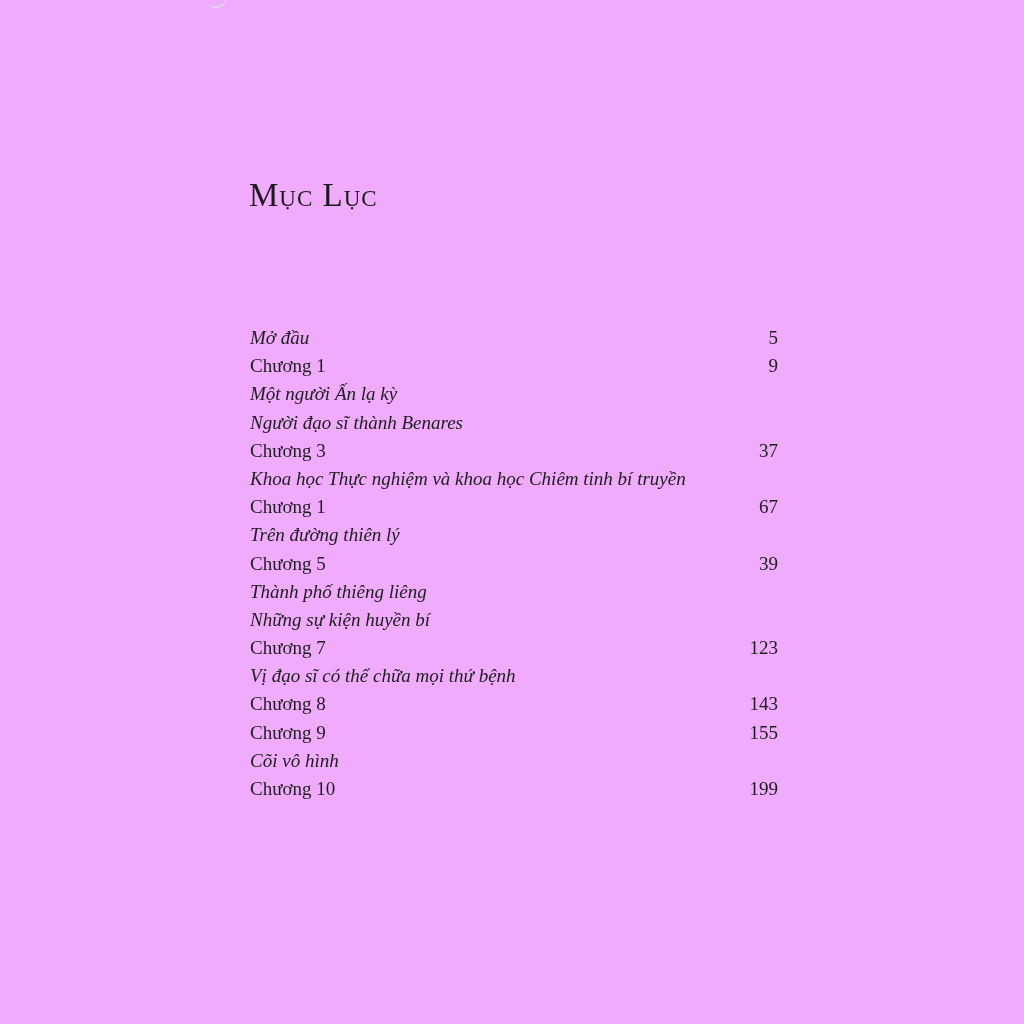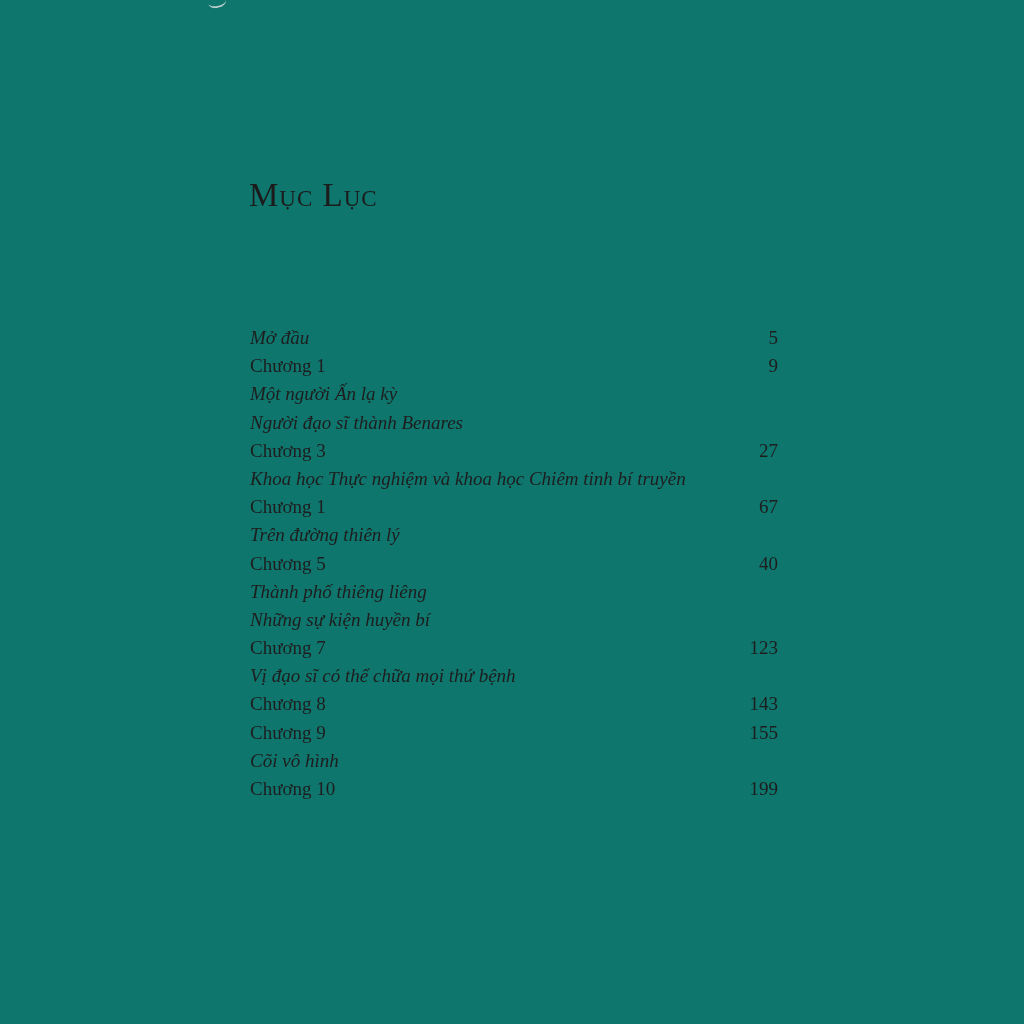--- a/index.html
+++ b/index.html
@@ -7,21 +7,21 @@
     padding: 0;
     width: 1024px;
     height: 1024px;
     background: #ffffff;
     overflow: hidden;
   }
   .page {
     position: relative;
     width: 1024px;
     height: 1024px;
-    background: #0f766e;
+    background: #f0abfc;
     font-family: "Liberation Serif", "DejaVu Serif", serif;
     color: #1d1d1d;
   }
   .scan-smudge {
     position: absolute;
     left: 208px;
     top: -4px;
     width: 18px;
     height: 10px;
     border-radius: 50%;
@@ -87,41 +87,41 @@
   </div>
 
 
   <div class="row italic">
     <span class="label">Người đạo sĩ thành Benares</span>
     <span class="pagenum"></span>
   </div>
 
   <div class="row">
     <span class="label">Chương 3</span>
-    <span class="pagenum">27</span>
+    <span class="pagenum">37</span>
   </div>
 
   <div class="row italic">
     <span class="label">Khoa học Thực nghiệm và khoa học Chiêm tinh bí truyền</span>
     <span class="pagenum"></span>
   </div>
 
   <div class="row">
     <span class="label">Chương 1</span>
     <span class="pagenum">67</span>
   </div>
 
   <div class="row italic">
     <span class="label">Trên đường thiên lý</span>
     <span class="pagenum"></span>
   </div>
 
   <div class="row">
     <span class="label">Chương 5</span>
-    <span class="pagenum">40</span>
+    <span class="pagenum">39</span>
   </div>
 
   <div class="row italic">
     <span class="label">Thành phố thiêng liêng</span>
     <span class="pagenum"></span>
   </div>
 
 
   <div class="row italic">
     <span class="label">Những sự kiện huyền bí</span>

